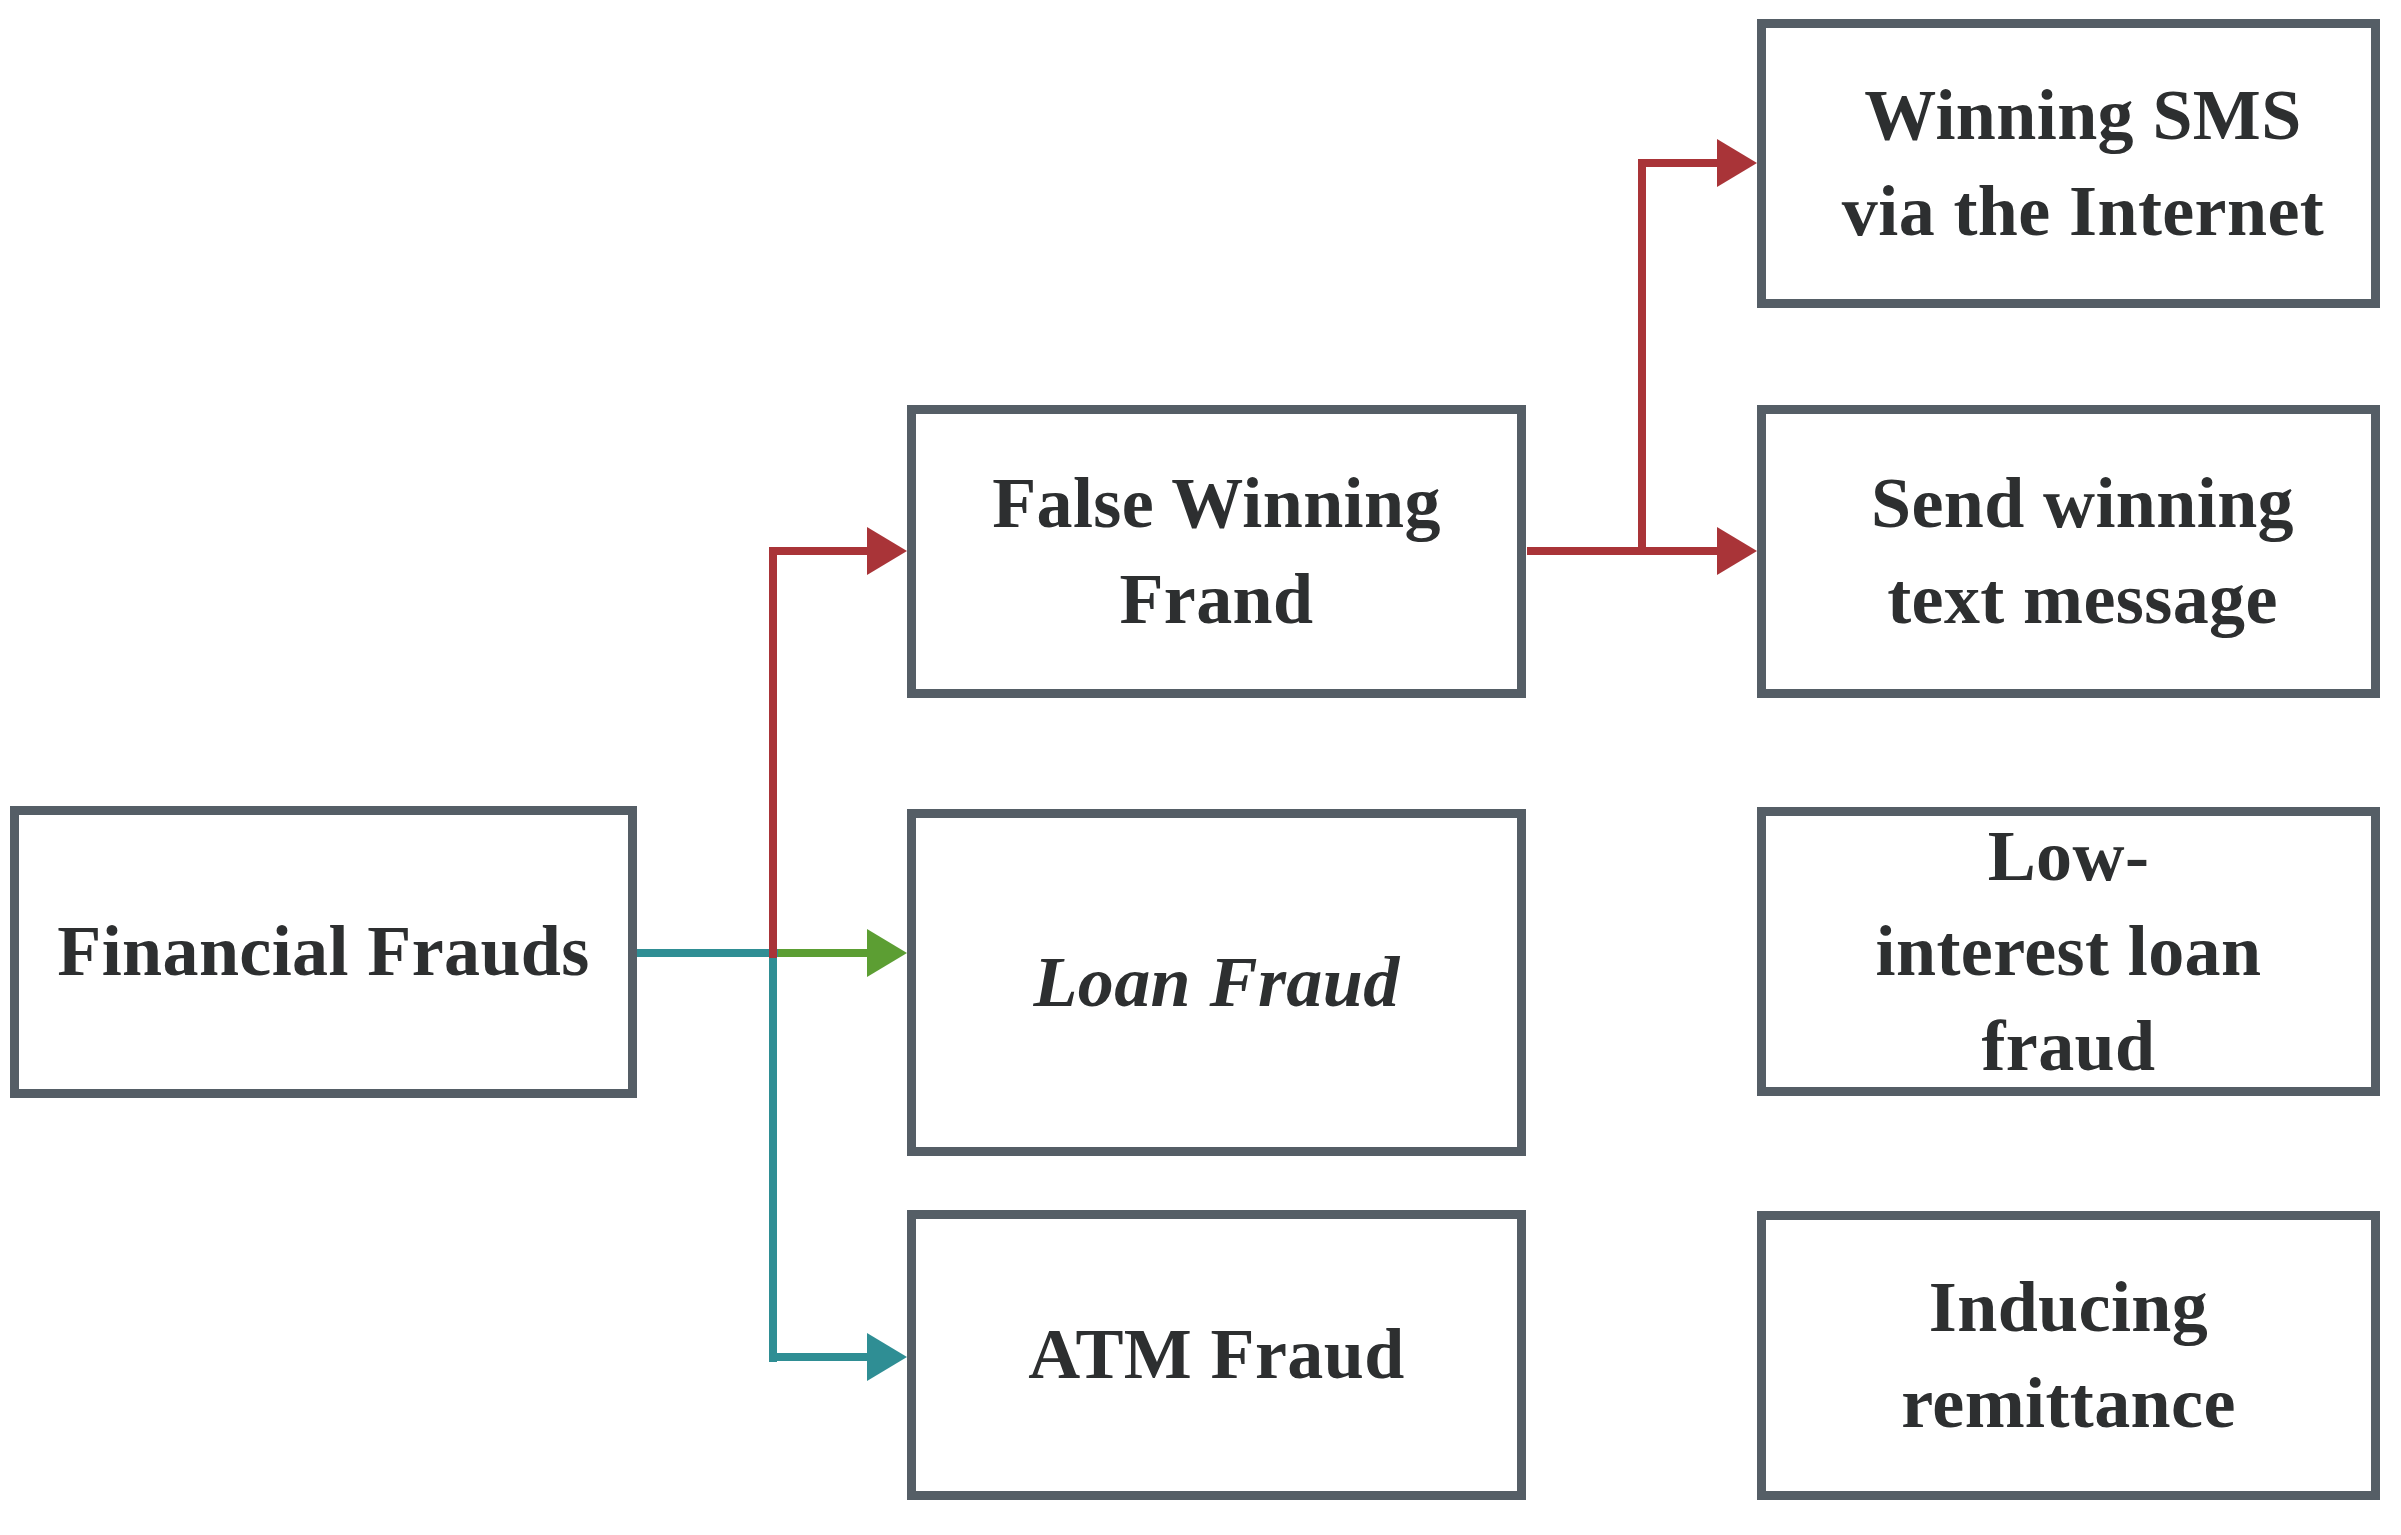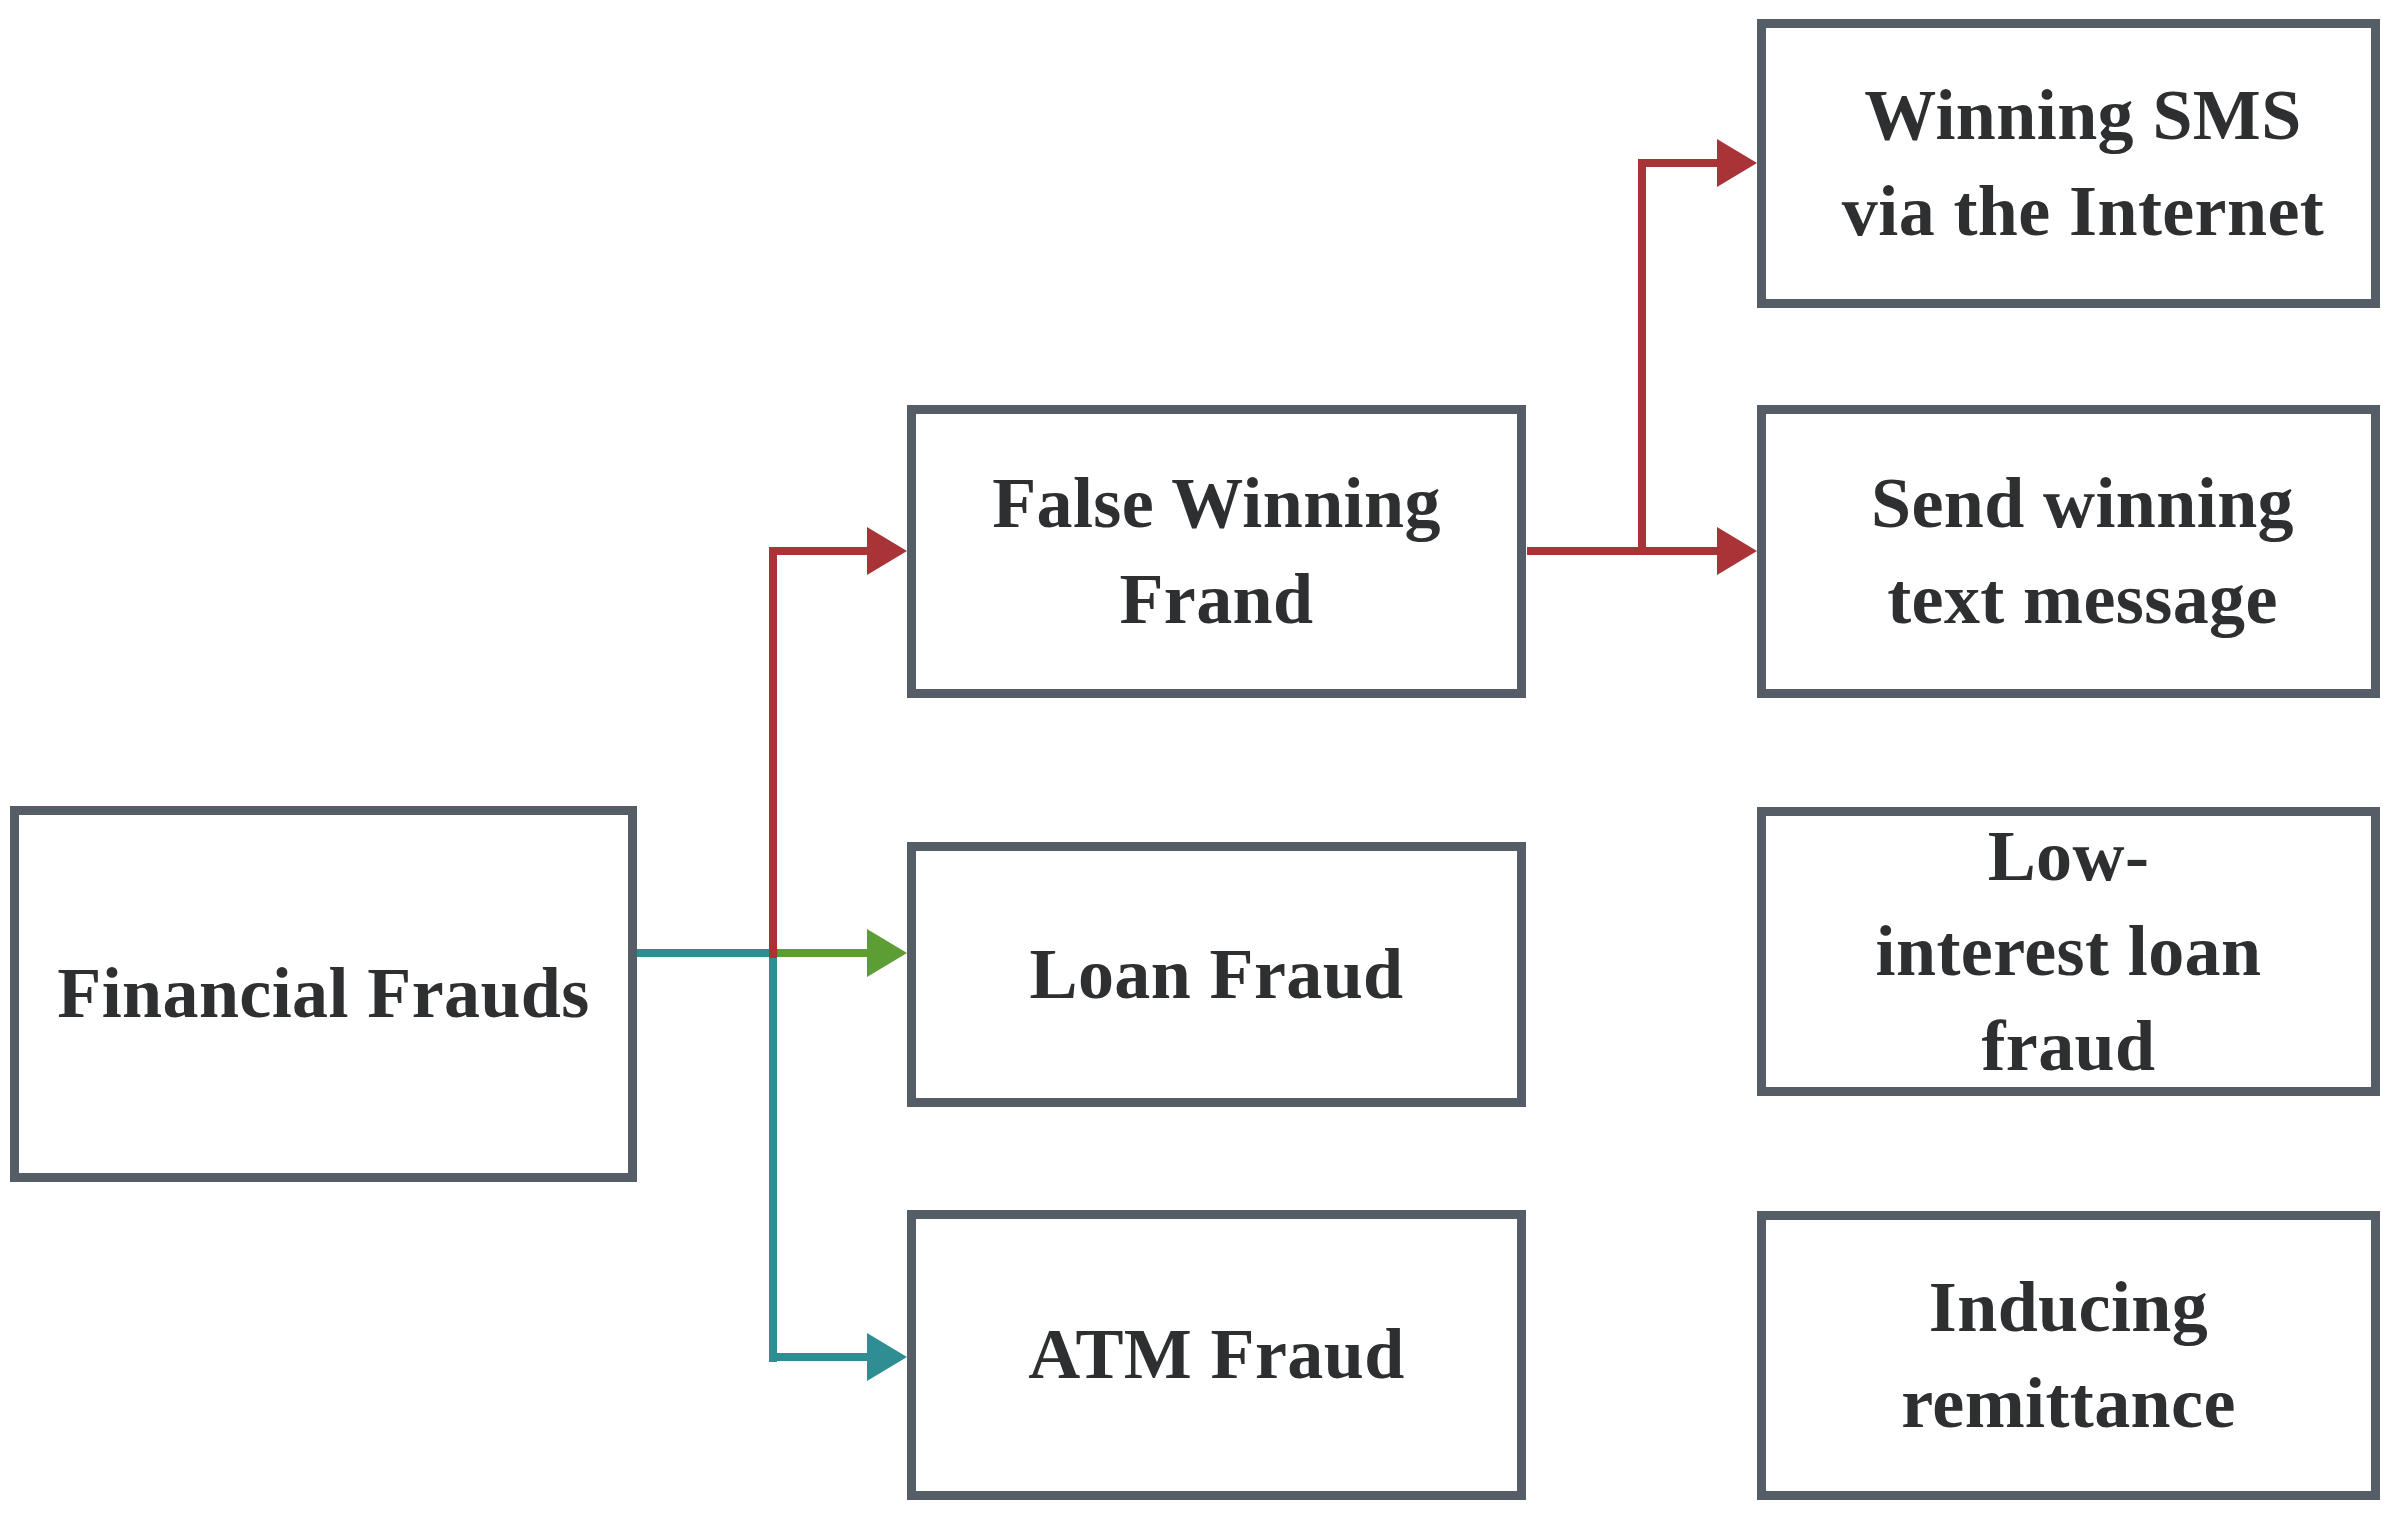--- a/index.html
+++ b/index.html
@@ -31,23 +31,23 @@
   .seg { position: absolute; }
   .arrowhead {
     position: absolute;
     width: 0;
     height: 0;
     border-top: 24px solid transparent;
     border-bottom: 24px solid transparent;
     border-left: 40px solid #000;
   }
   
-  #n-financial   { left: 10px;   top: 806px;  width: 627px; height: 376px; }
+  #n-financial   { left: 10px;   top: 806px;  width: 627px; height: 292px; }
   #n-falsewin    { left: 907px; top: 405px;  width: 619px; height: 293px; }
-  #n-loan        { left: 907px; top: 842px;  width: 619px; height: 265px; }
+  #n-loan        { left: 907px; top: 809px;  width: 619px; height: 347px; font-style: italic; }
   #n-atm         { left: 907px; top: 1210px; width: 619px; height: 290px; }
   #n-winsms      { left: 1757px; top: 19px;   width: 623px; height: 289px; }
   #n-sendwin     { left: 1757px; top: 405px;  width: 623px; height: 293px; }
   #n-lowint      { left: 1757px; top: 807px;  width: 623px; height: 289px; }
   #n-inducing    { left: 1757px; top: 1211px; width: 623px; height: 289px; }
   
   #e-main-h      { left: 637px;  top: 949px; width: 141px; height: 8.4px; }
   #e-red-v1      { left: 769px;  top: 547px;  width: 8.4px;  height: 411px; }
   #e-red-h1      { left: 769px;  top: 547px;  width: 98px; height: 8.4px; }
   #a-red-1       { left: 867px; top: 527px; }

